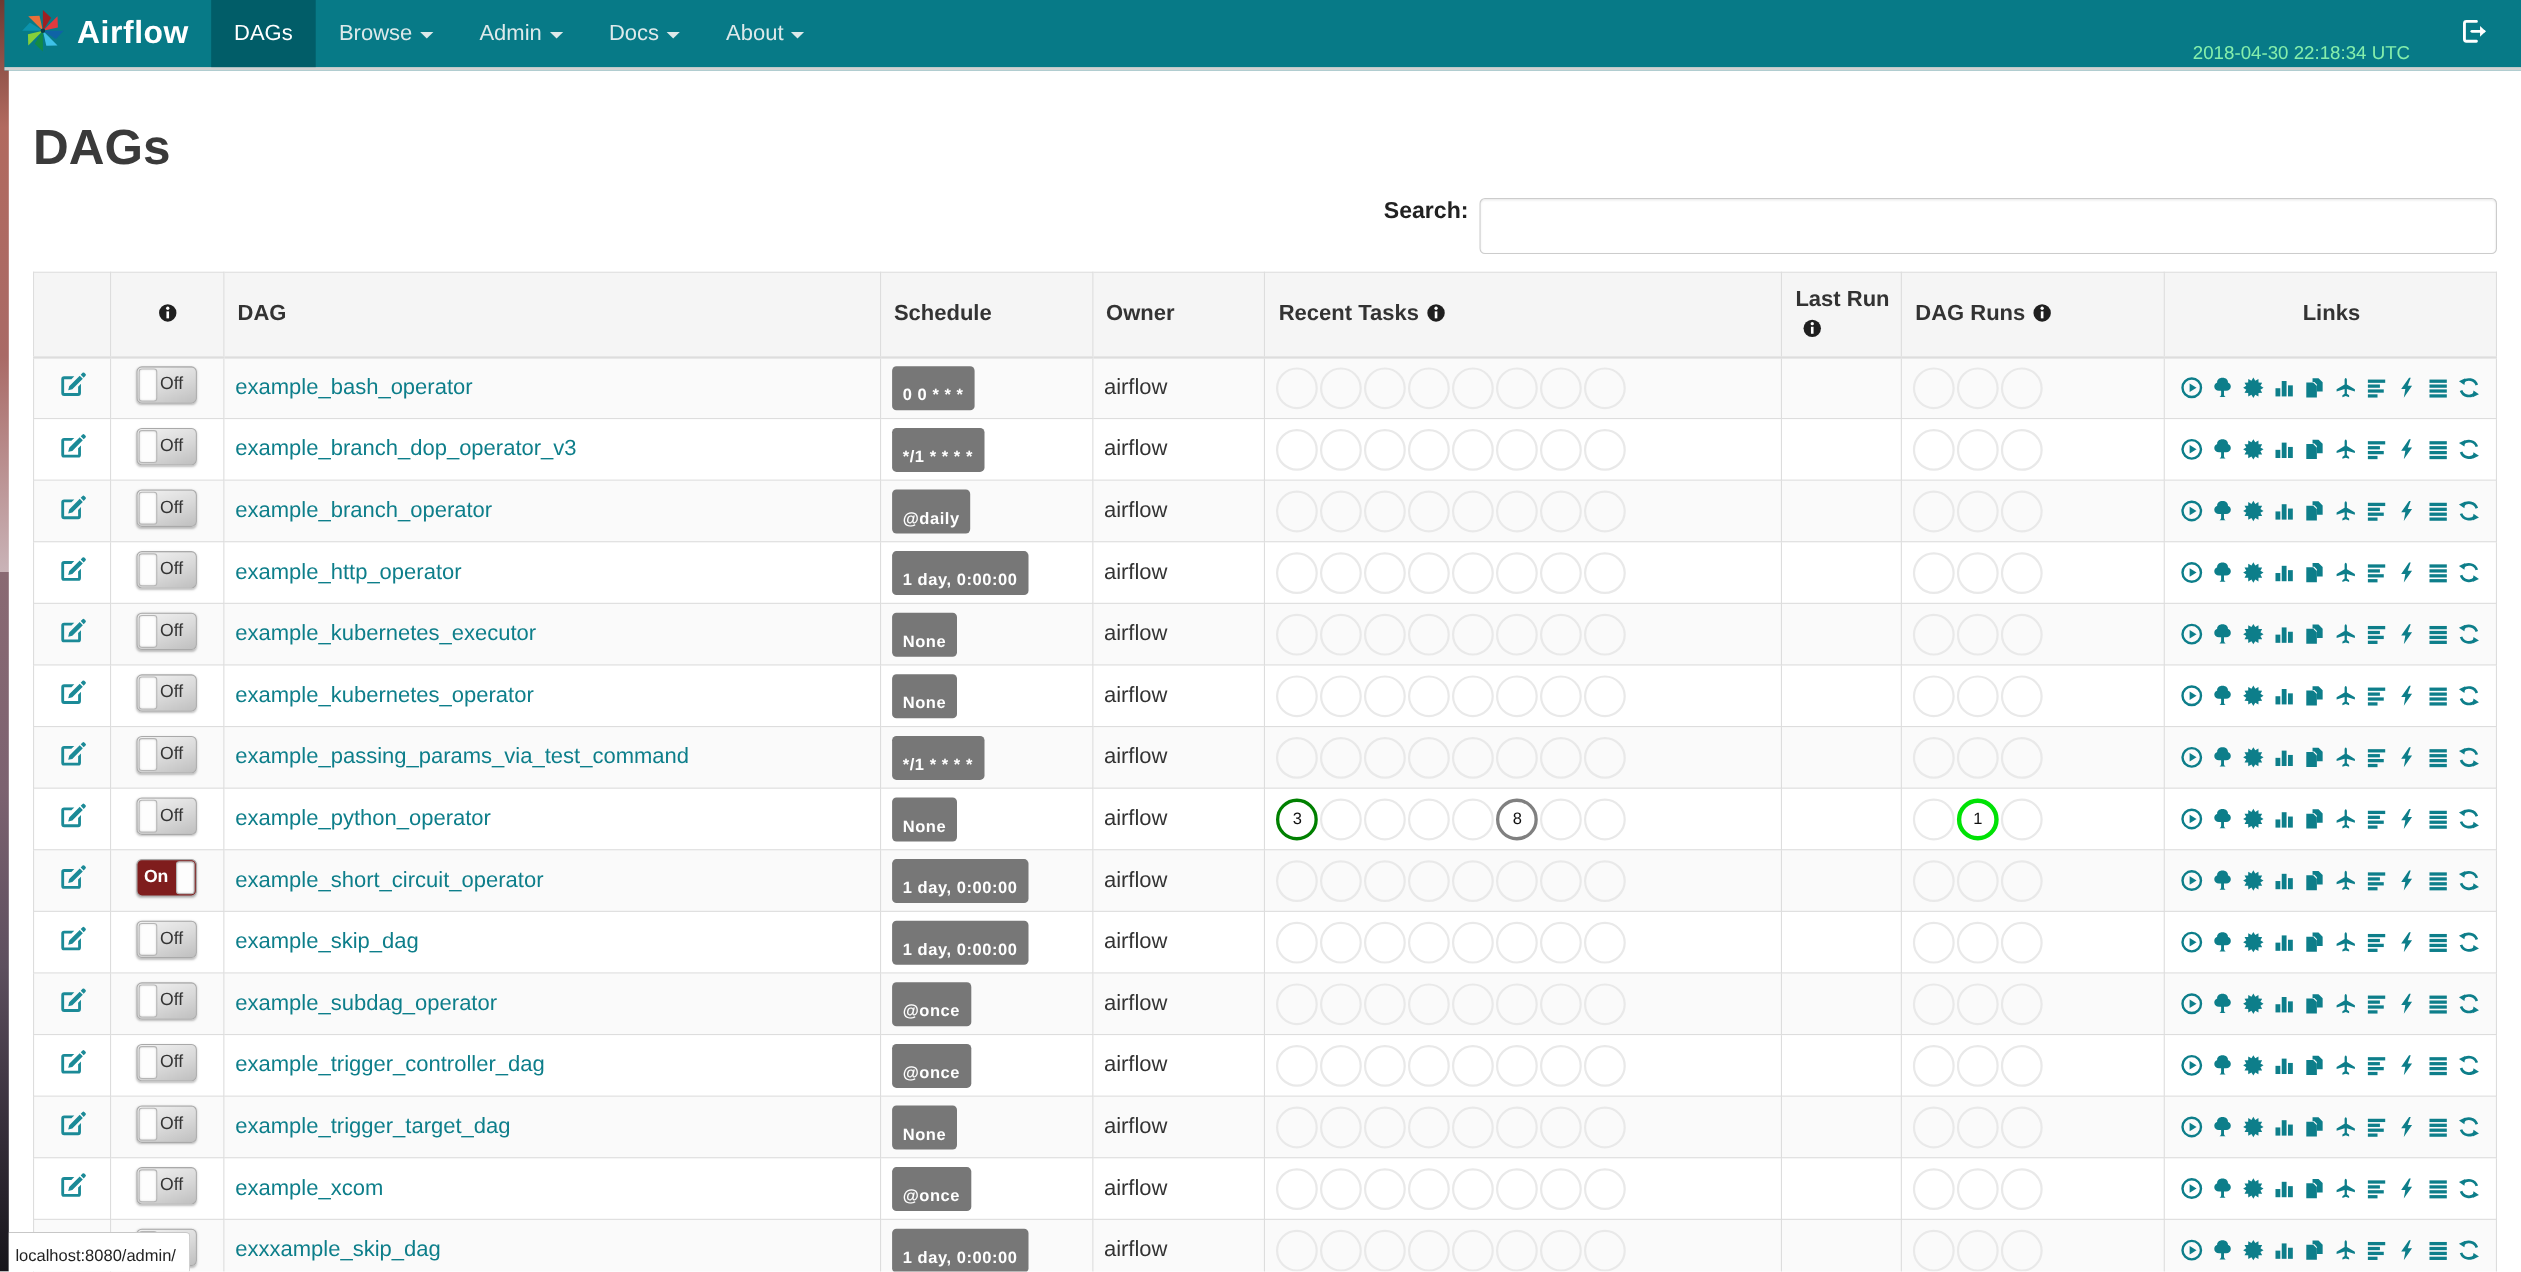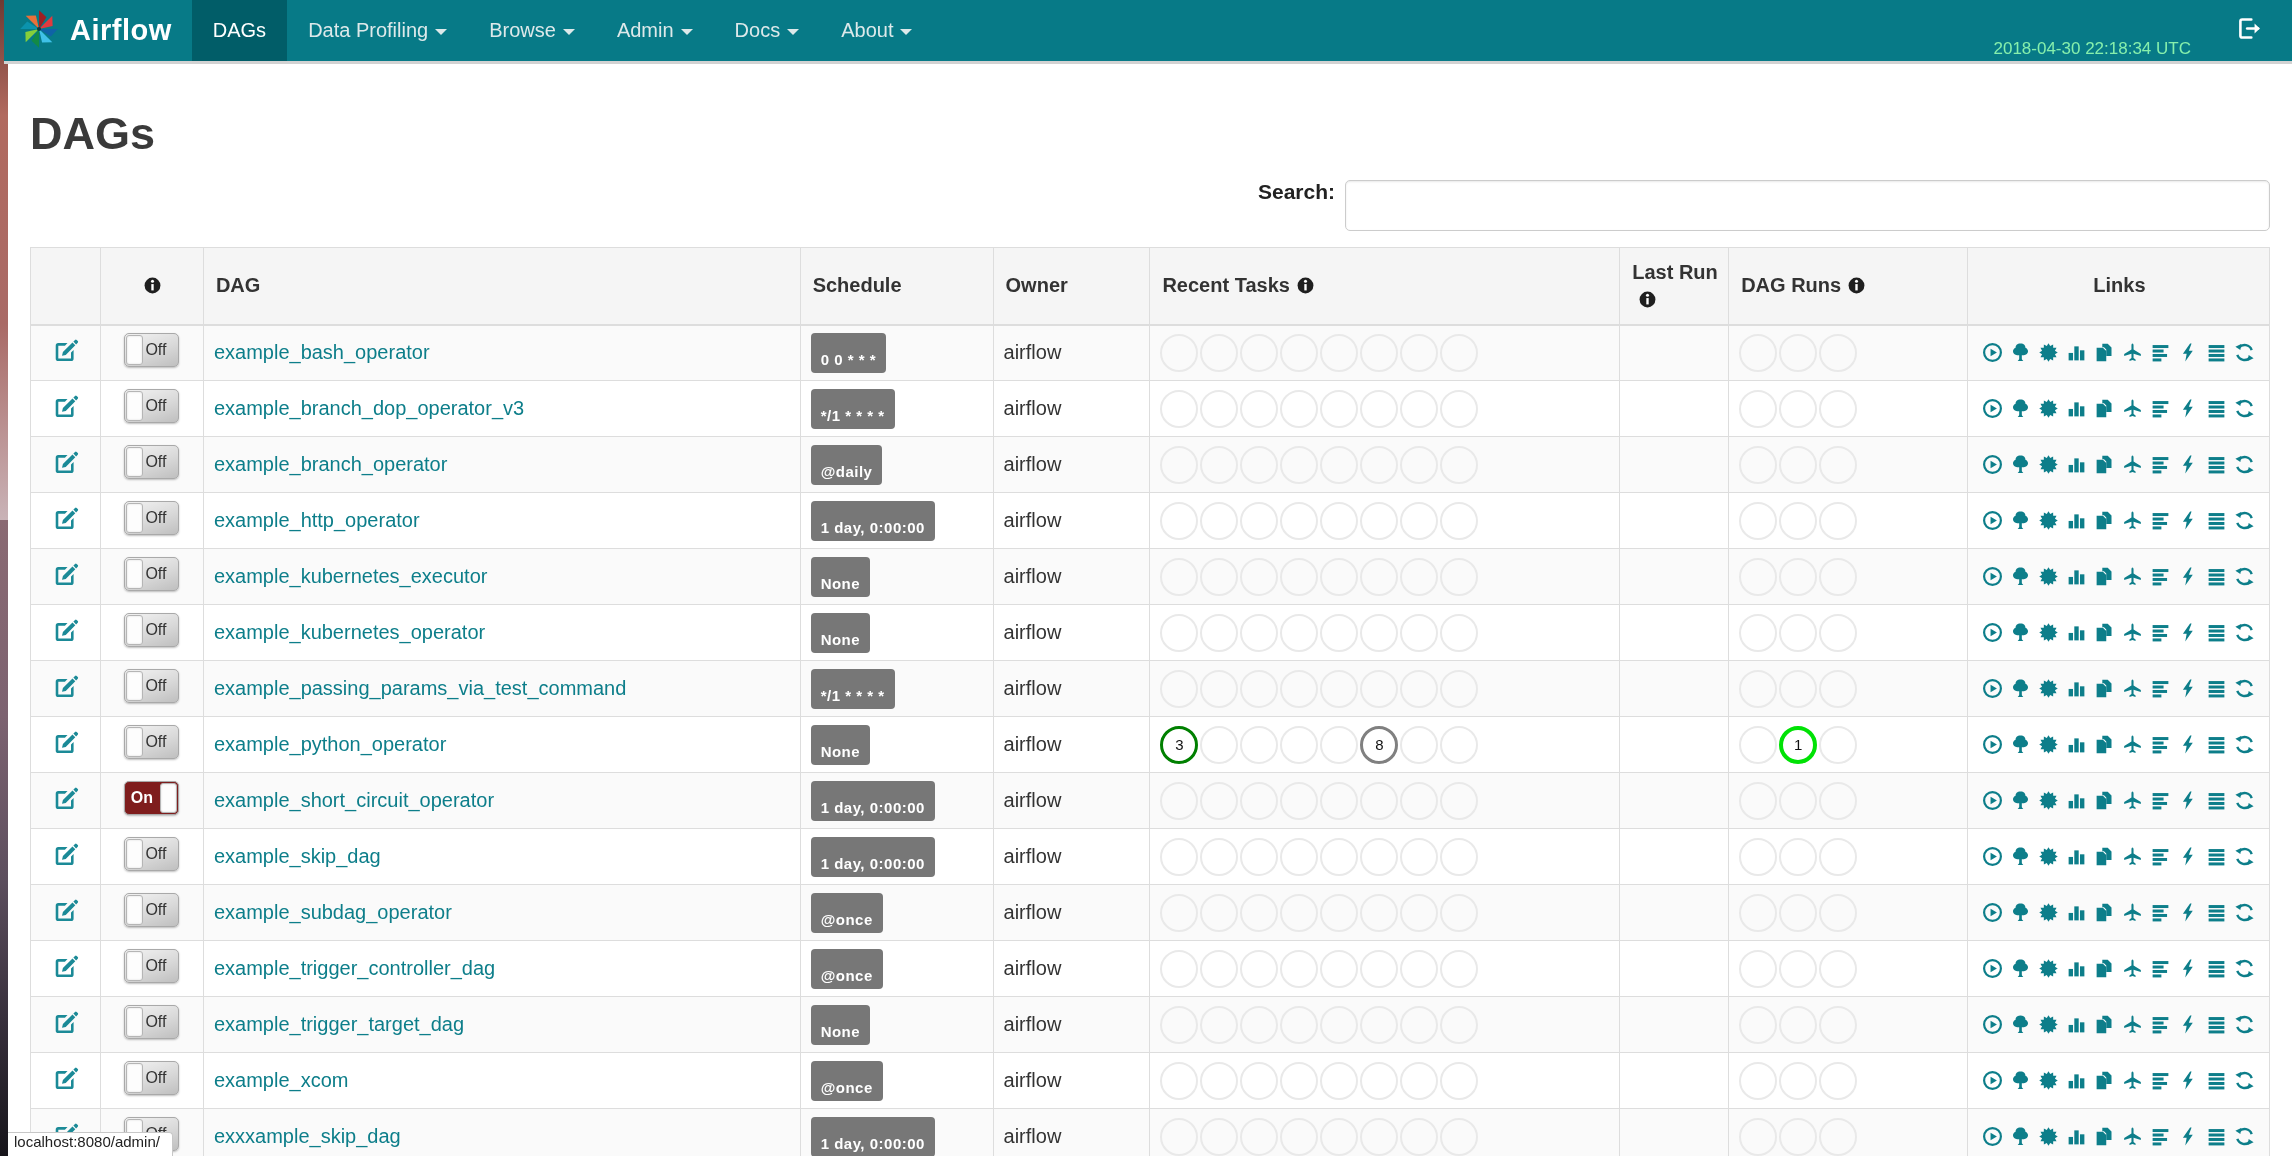--- a/index.html
+++ b/index.html
@@ -114,21 +114,21 @@
 
   
   .links-cell { display: flex; align-items: center; justify-content: center; gap: 7px; }
   .links-cell .link-icon { width: 21px; height: 21px; color: #0d7e8a; cursor: pointer; }
   .links-cell .link-icon svg { width: 21px; height: 21px; display: block; }
 
   
   .status-bubble {
     position: absolute; left: 8px; bottom: 0; z-index: 5;
     background: #fff; border: 1px solid #c7c7c7; border-left: none; border-bottom: none;
-    border-top-right-radius: 4px; padding: 0 12px 6px 6px;
+    border-top-right-radius: 4px; padding: 12px 12px 6px 6px;
     font-size: 15px; color: #222;
   }
 </style>
 </head>
 <body>
 
 <div class="desktop-strip"></div>
 
 <div class="navbar">
   <div class="brand">
@@ -141,24 +141,20 @@
           <path d="M24 24 L24 2.5 L32.5 10.5 Z" fill="#86cf3a" transform="rotate(225 24 24)"></path>
           <path d="M24 24 L24 2.5 L32.5 10.5 Z" fill="#0b93ad" transform="rotate(270 24 24)"></path>
           <path d="M24 24 L24 2.5 L32.5 10.5 Z" fill="#e8703a" transform="rotate(315 24 24)"></path>
           <circle cx="24" cy="24" r="2.4" fill="#0b3f47"></circle>
         </svg></span>
     <span class="brand-label">Airflow</span>
   </div>
   <div class="nav-items" id="nav-items">
       <div class="nav-item active">
         <span>DAGs</span>
-      </div>
-      <div class="nav-item">
-        <span>Data Profiling</span>
-        <span class="caret"></span>
       </div>
       <div class="nav-item">
         <span>Browse</span>
         <span class="caret"></span>
       </div>
       <div class="nav-item">
         <span>Admin</span>
         <span class="caret"></span>
       </div>
       <div class="nav-item">

